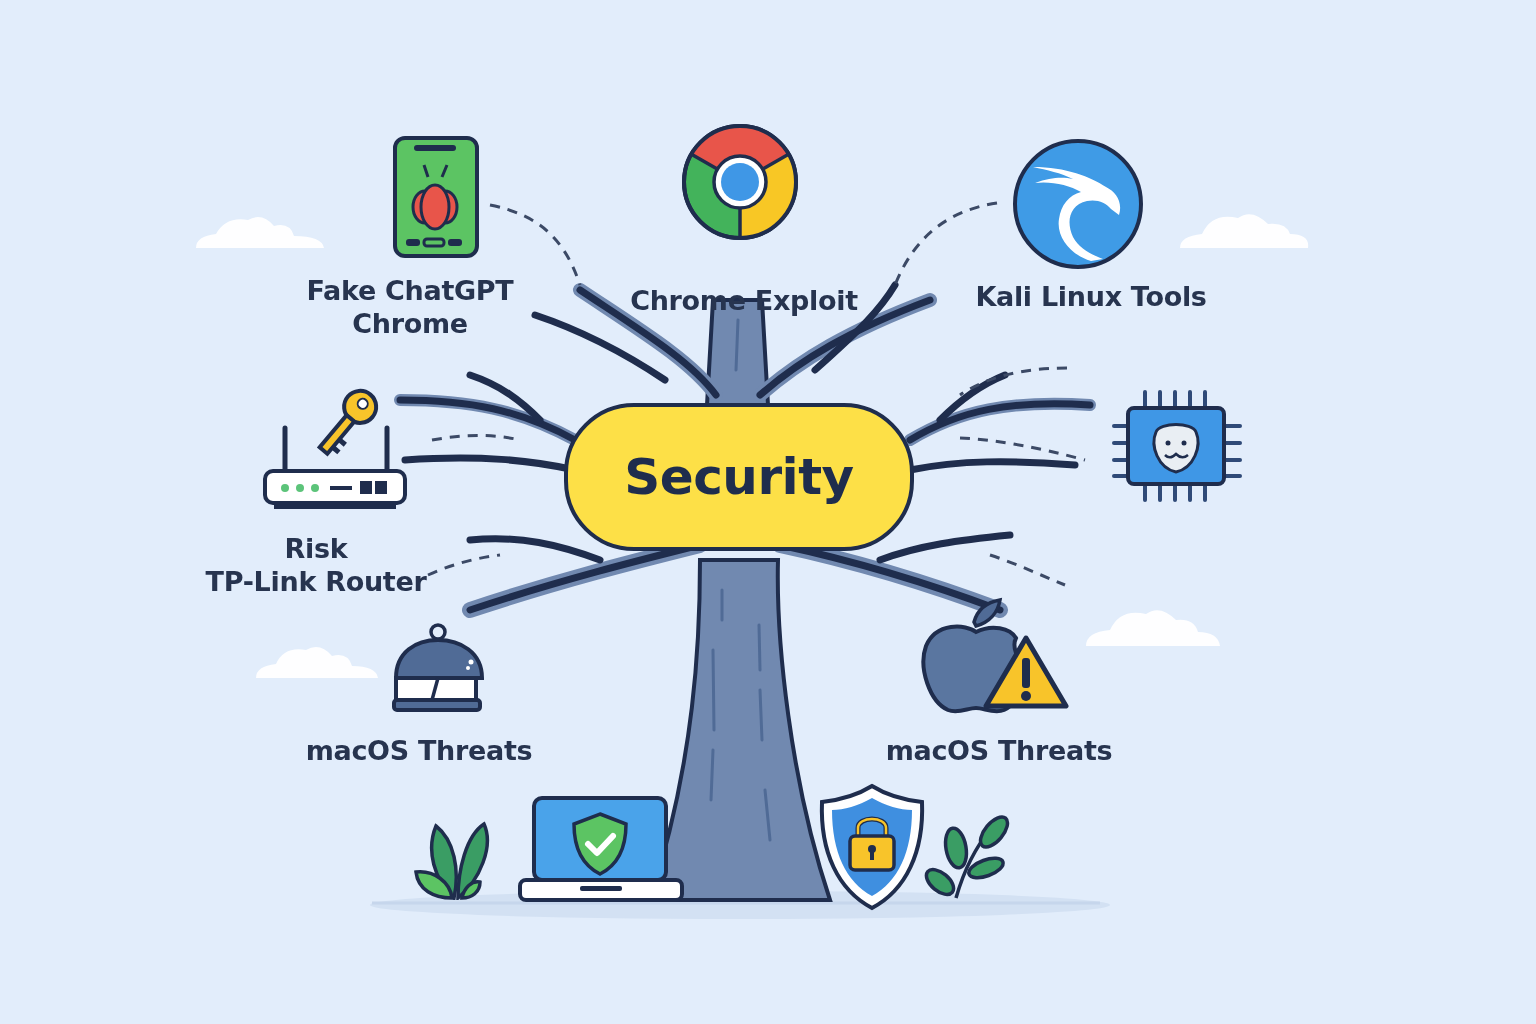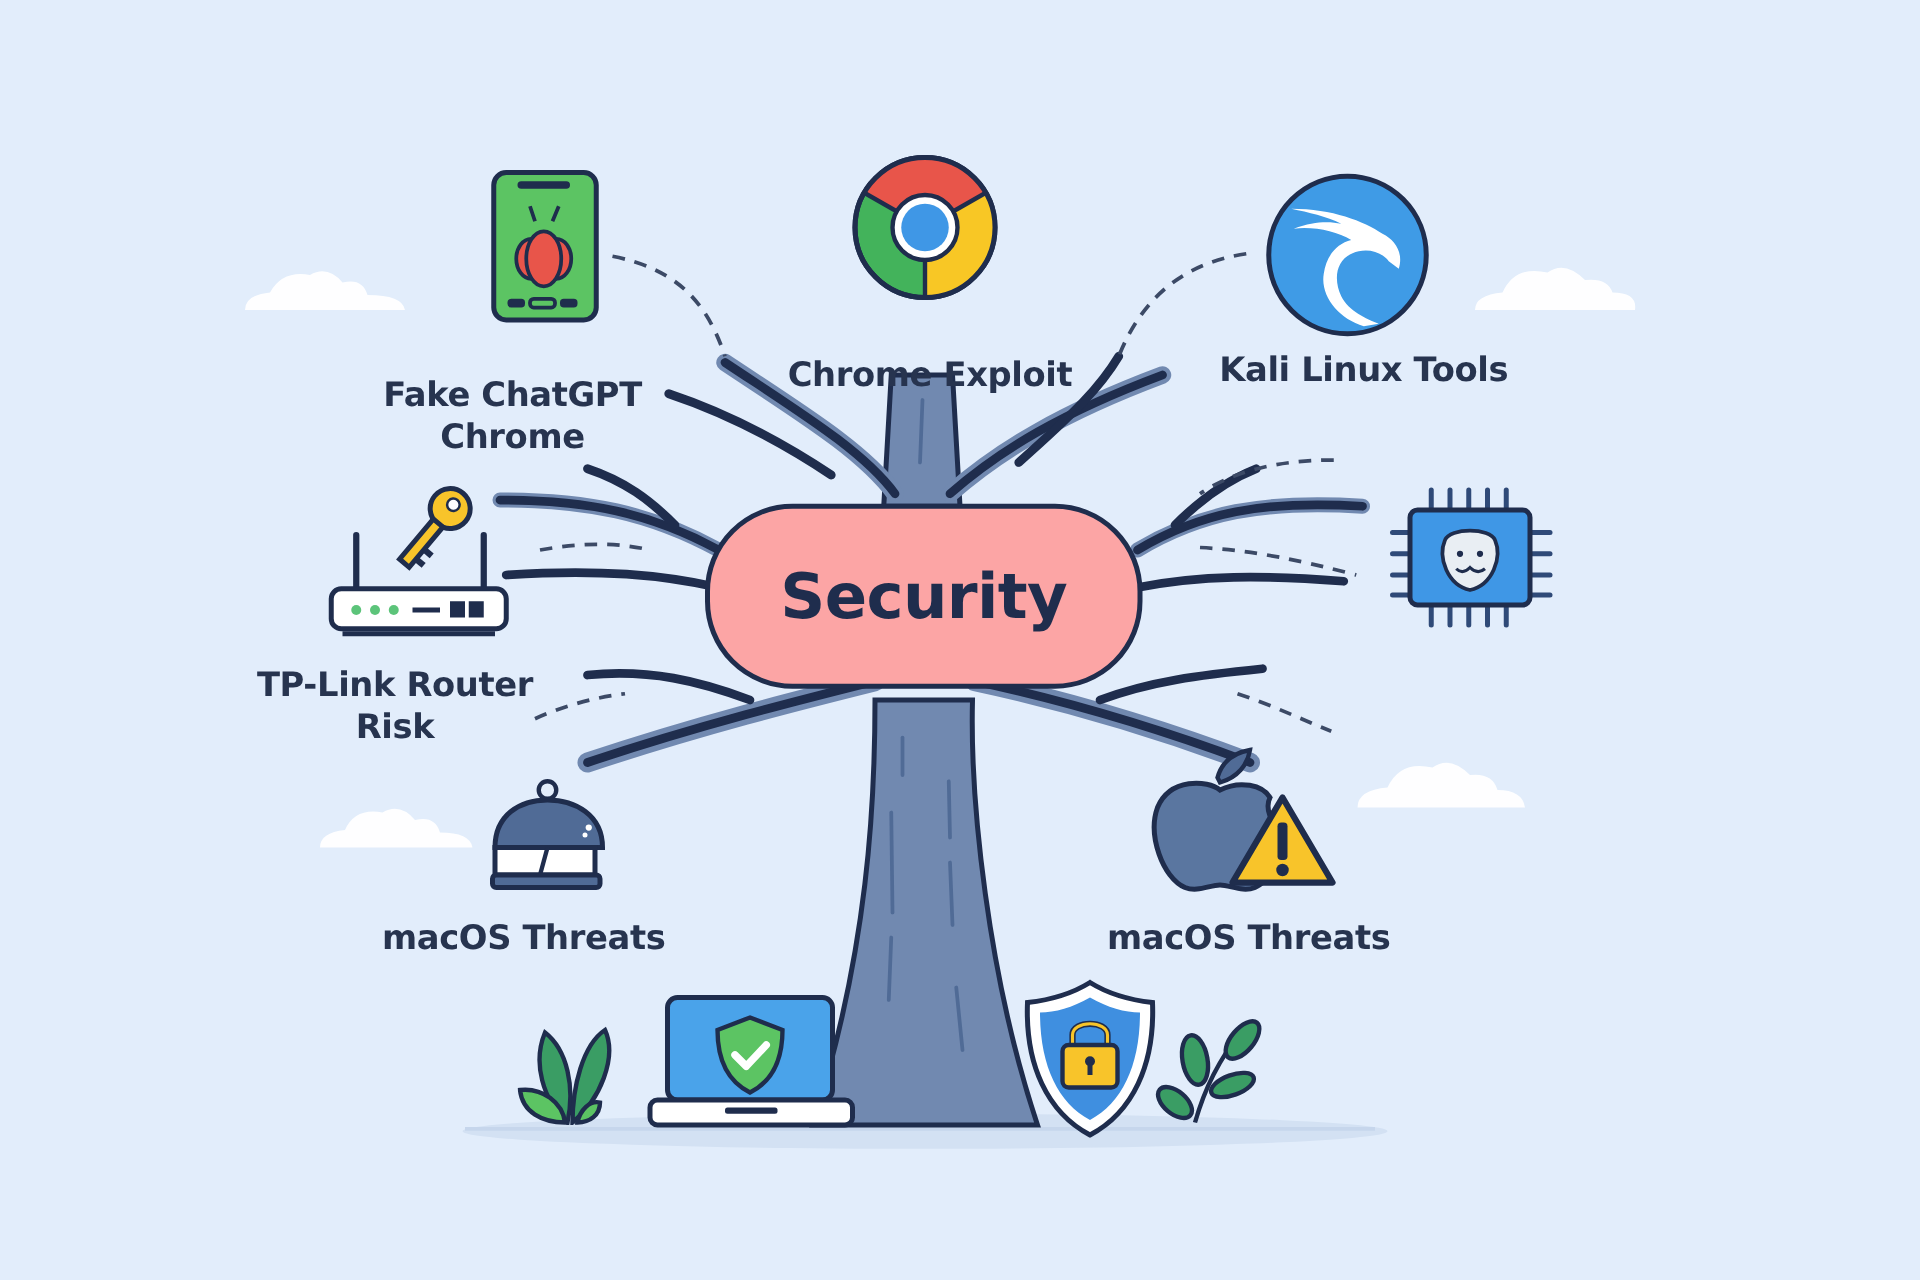--- a/index.html
+++ b/index.html
@@ -10,21 +10,21 @@
     position: relative;
   }
   .canvas { position: absolute; left: 0; top: 0; width: 1536px; height: 1024px; }
   .label {
     position: absolute; color: #27344f; font-weight: bold;
     font-size: 27px; line-height: 33px; text-align: center; white-space: nowrap;
     letter-spacing: -0.3px;
   }
   .title-bubble {
     position: absolute; left: 564px; top: 403px; width: 350px; height: 148px;
-    background: #fca5a5; border: 4px solid #1f2d4d; border-radius: 70px;
+    background: #fde047; border: 4px solid #1f2d4d; border-radius: 70px;
     box-sizing: border-box; display: flex; flex-direction: column;
     align-items: center; justify-content: center;
   }
   .title-bubble span {
     color: #1f2d4d; font-weight: bold; font-size: 50px; line-height: 54px;
     letter-spacing: -0.5px;
   }
   .icon { position: absolute; }
 </style>
 </head>
@@ -99,21 +99,21 @@
     <rect x="3" y="3" width="82" height="118" rx="10" fill="#5cc463" stroke="#1f2d4d" stroke-width="4"></rect>
     <rect x="22" y="10" width="42" height="6" rx="3" fill="#1f2d4d"></rect>
     <rect x="14" y="104" width="14" height="7" rx="3" fill="#1f2d4d"></rect>
     <rect x="32" y="104" width="20" height="7" rx="3" fill="none" stroke="#1f2d4d" stroke-width="3"></rect>
     <rect x="56" y="104" width="14" height="7" rx="3" fill="#1f2d4d"></rect>
     <path d="M36 42 L32 30 M50 42 L55 30" stroke="#1f2d4d" stroke-width="3" fill="none"></path>
     <ellipse cx="33" cy="72" rx="12" ry="16" fill="#e8554a" stroke="#1f2d4d" stroke-width="3"></ellipse>
     <ellipse cx="53" cy="72" rx="12" ry="16" fill="#e8554a" stroke="#1f2d4d" stroke-width="3"></ellipse>
     <ellipse cx="43" cy="72" rx="14" ry="22" fill="#e8554a" stroke="#1f2d4d" stroke-width="3"></ellipse>
   </svg>
-  <div class="label" style="left:290px;top:274px;width:240px;margin-top:26px;">
+  <div class="label" style="left:290px;top:274px;width:240px;">
     <div>Fake ChatGPT</div>
     <div>Chrome</div>
   </div>
 
   <svg class="icon" width="120" height="120" viewBox="0 0 120 120" style="left:680px;top:122px;">
     <circle cx="60" cy="60" r="56" fill="#43b35b" stroke="#1f2d4d" stroke-width="4"></circle>
     <path d="M60 60 L11 32 A56 56 0 0 1 109 32 Z" fill="#e8554a"></path>
     <path d="M60 60 L109 32 A56 56 0 0 1 60 116 Z" fill="#f8c725"></path>
     <g stroke="#1f2d4d" stroke-width="3.5">
       <line x1="60" y1="60" x2="11" y2="32"></line>
@@ -149,22 +149,22 @@
       <rect x="115" y="98" width="12" height="13" fill="#1f2d4d"></rect>
     <g transform="rotate(40 95 30)">
       <circle cx="95" cy="22" r="16" fill="#f8c42a" stroke="#1f2d4d" stroke-width="4"></circle>
       <circle cx="95" cy="18" r="5" fill="#ffffff" stroke="#1f2d4d" stroke-width="2"></circle>
       <rect x="90" y="37" width="10" height="42" fill="#f8c42a" stroke="#1f2d4d" stroke-width="4"></rect>
       <rect x="100" y="58" width="8" height="5" fill="#1f2d4d"></rect>
         <rect x="100" y="68" width="8" height="5" fill="#1f2d4d"></rect>
     </g>
   </svg>
   <div class="label" style="left:196px;top:532px;width:240px;">
+    <div>Risk</div>
     <div>TP-Link Router</div>
-    <div>Risk</div>
   </div>
 
   <svg class="icon" width="134" height="116" viewBox="0 0 134 116" style="left:1110px;top:388px;">
     <g stroke="#2f4a78" stroke-width="4" stroke-linecap="round">
       <line x1="35" y1="4" x2="35" y2="20"></line>
         <line x1="50" y1="4" x2="50" y2="20"></line>
         <line x1="65" y1="4" x2="65" y2="20"></line>
         <line x1="80" y1="4" x2="80" y2="20"></line>
         <line x1="95" y1="4" x2="95" y2="20"></line>
       <line x1="35" y1="96" x2="35" y2="112"></line>

